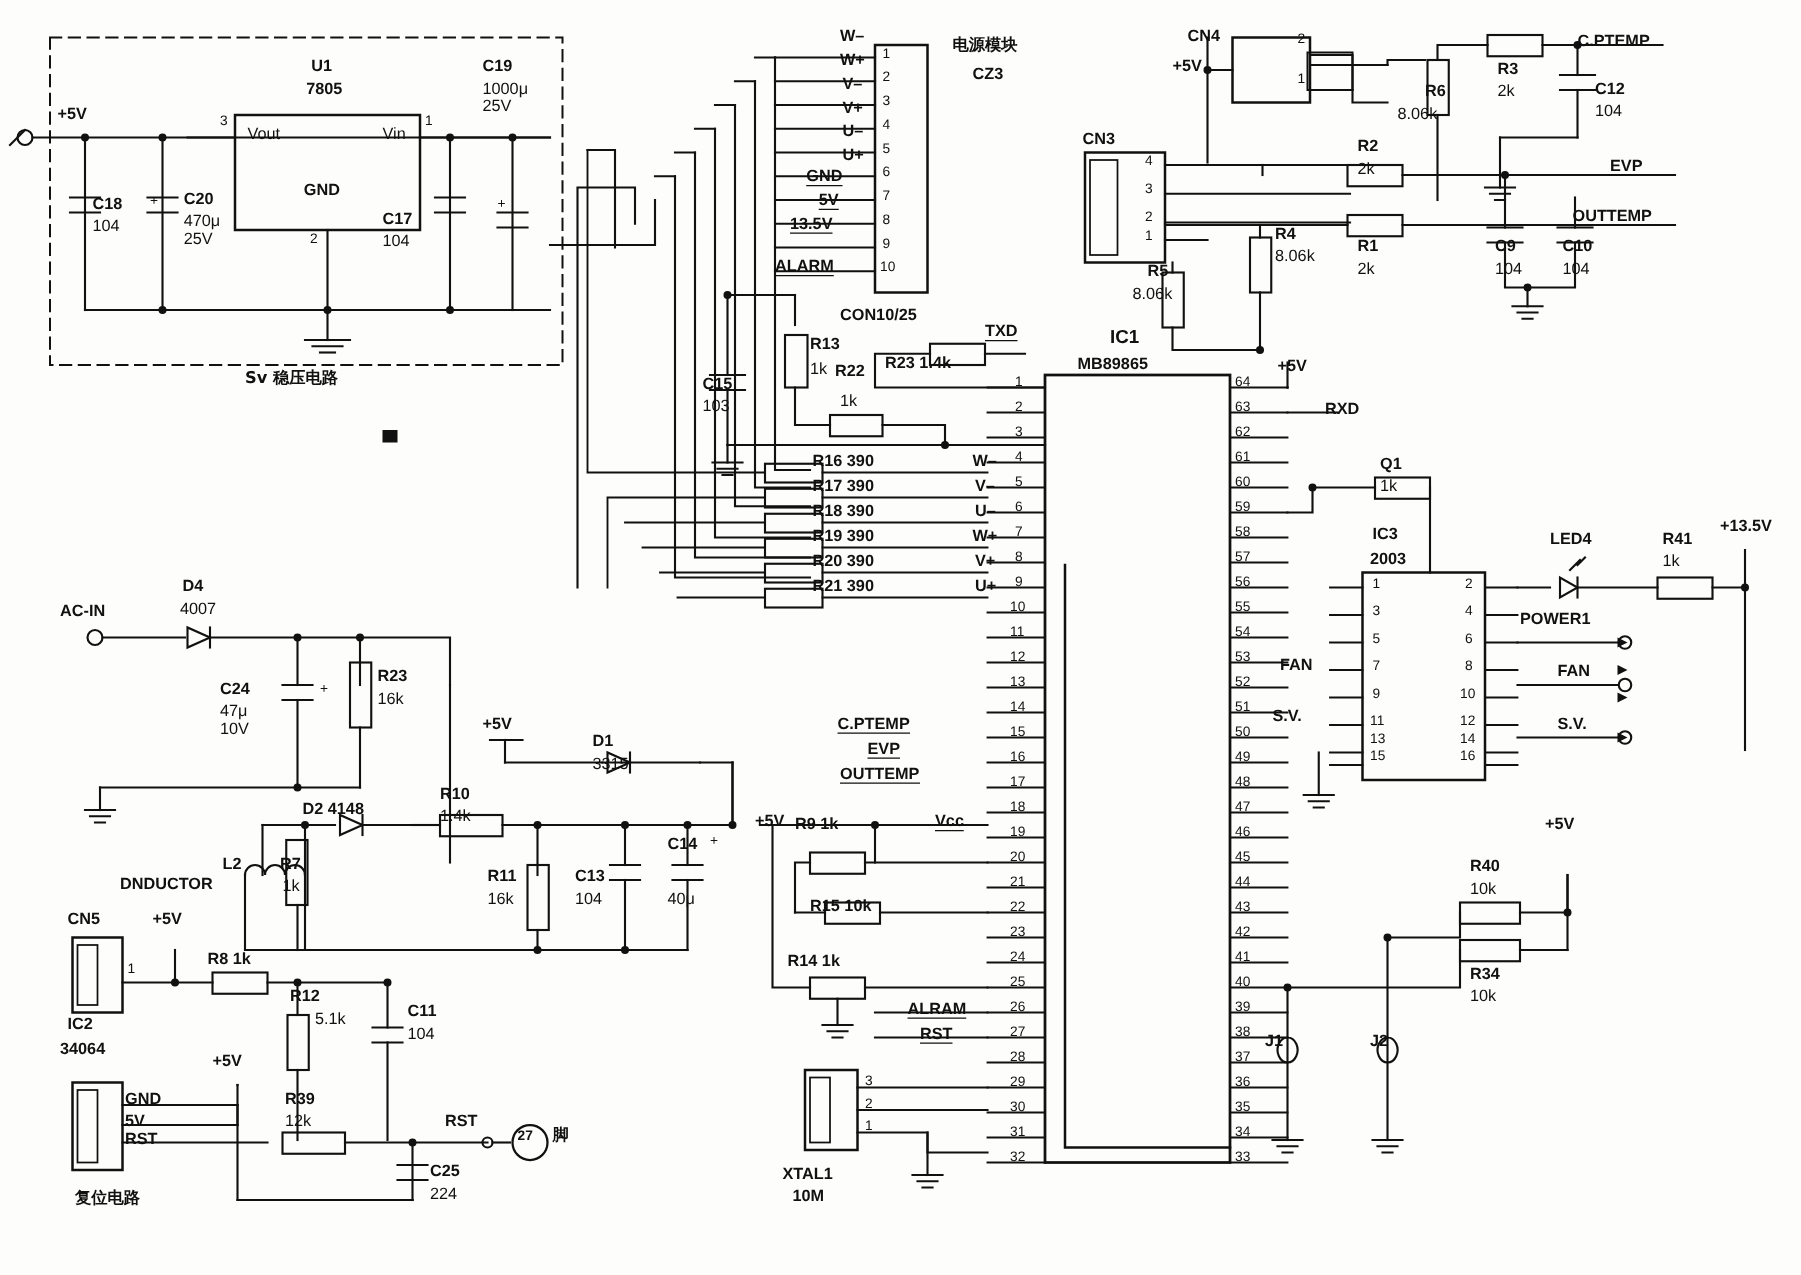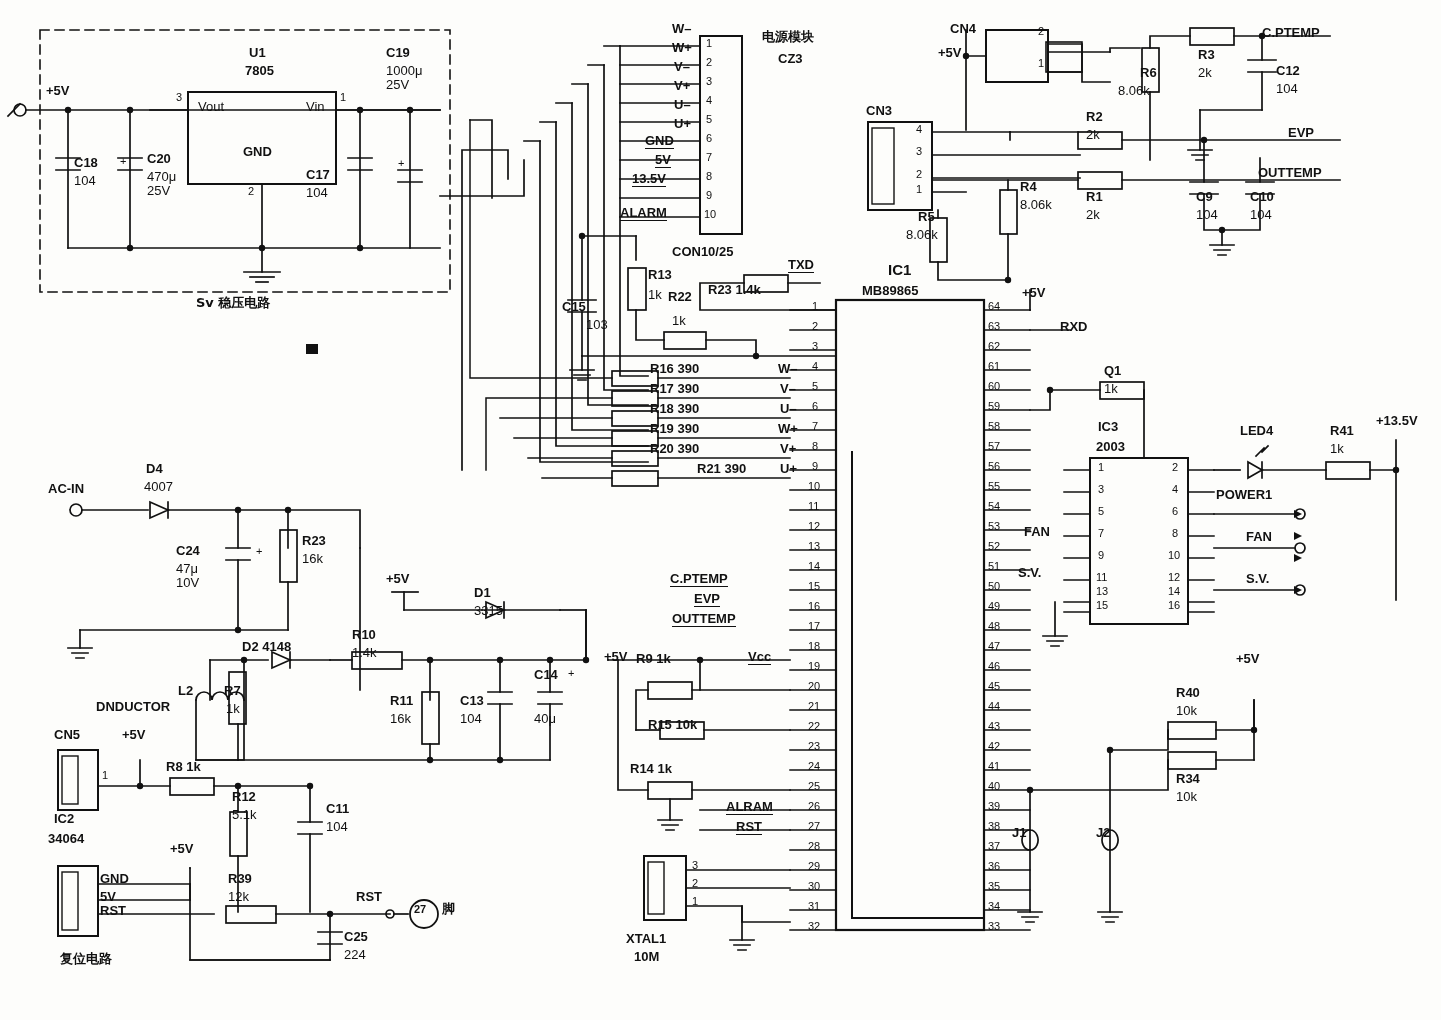--- a/index.html
+++ b/index.html
@@ -569,34 +569,34 @@
   <div class="lbl small" style="left:706px; top:95px;">4</div>
   <div class="lbl small" style="left:706px; top:114px;">5</div>
   <div class="lbl small" style="left:706px; top:133px;">6</div>
   <div class="lbl small" style="left:706px; top:152px;">7</div>
   <div class="lbl small" style="left:706px; top:171px;">8</div>
   <div class="lbl small" style="left:706px; top:190px;">9</div>
   <div class="lbl small" style="left:704px; top:209px;">10</div>
   <div class="lbl bold" style="left:672px; top:245px;">CON10/25</div>
 
   <div class="lbl bold" style="left:562px; top:300px;">C15</div>
-  <div class="lbl" style="left:586px; top:318px;">103</div>
+  <div class="lbl" style="left:562px; top:318px;">103</div>
   <div class="lbl bold" style="left:648px; top:268px;">R13</div>
   <div class="lbl" style="left:648px; top:288px;">1k</div>
   <div class="lbl bold" style="left:668px; top:290px;">R22</div>
   <div class="lbl" style="left:672px; top:314px;">1k</div>
   <div class="lbl bold" style="left:708px; top:283px;"><span>R23</span> <span>1.4k</span></div>
   <div class="lbl bold ul" style="left:788px; top:258px;">TXD</div>
 
   <div class="lbl bold" style="left:650px; top:362px;">R16 390</div>
   <div class="lbl bold" style="left:650px; top:382px;">R17 390</div>
   <div class="lbl bold" style="left:650px; top:402px;">R18 390</div>
   <div class="lbl bold" style="left:650px; top:422px;">R19 390</div>
   <div class="lbl bold" style="left:650px; top:442px;">R20 390</div>
-  <div class="lbl bold" style="left:650px; top:462px;margin-left:47px;">R21 390</div>
+  <div class="lbl bold" style="left:650px; top:462px;">R21 390</div>
 
   <div class="lbl bold" style="left:778px; top:362px;">W–</div>
   <div class="lbl bold" style="left:780px; top:382px;">V–</div>
   <div class="lbl bold" style="left:780px; top:402px;">U–</div>
   <div class="lbl bold" style="left:778px; top:422px;">W+</div>
   <div class="lbl bold" style="left:780px; top:442px;">V+</div>
   <div class="lbl bold" style="left:780px; top:462px;">U+</div>
 
   <div class="lbl bold big" style="left:888px; top:262px;">IC1</div>
   <div class="lbl bold" style="left:862px; top:284px;">MB89865</div>
@@ -771,21 +771,21 @@
 
   <div class="lbl bold" style="left:636px; top:652px;"><span>R9</span> <span>1k</span></div>
   <div class="lbl bold" style="left:648px; top:718px;"><span>R15</span> <span>10k</span></div>
   <div class="lbl bold" style="left:630px; top:762px;"><span>R14</span> <span>1k</span></div>
 
   <div class="lbl bold" style="left:54px; top:728px;">CN5</div>
   <div class="lbl small" style="left:102px; top:770px;">1</div>
   <div class="lbl bold" style="left:122px; top:728px;">+5V</div>
   <div class="lbl bold" style="left:166px; top:760px;"><span>R8</span> <span>1k</span></div>
   <div class="lbl bold" style="left:232px; top:790px;">R12</div>
-  <div class="lbl" style="left:232px; top:808px;">5.1k</div>
+  <div class="lbl" style="left:232px; top:808px;padding-left:20px;">5.1k</div>
   <div class="lbl bold" style="left:326px; top:802px;">C11</div>
   <div class="lbl" style="left:326px; top:820px;">104</div>
   <div class="lbl bold" style="left:54px; top:812px;">IC2</div>
   <div class="lbl bold" style="left:48px; top:832px;">34064</div>
   <div class="lbl bold" style="left:100px; top:872px;">GND</div>
   <div class="lbl bold" style="left:100px; top:890px;">5V</div>
   <div class="lbl bold" style="left:100px; top:904px;">RST</div>
   <div class="lbl bold" style="left:170px; top:842px;">+5V</div>
   <div class="lbl bold" style="left:228px; top:872px;">R39</div>
   <div class="lbl" style="left:228px; top:890px;">12k</div>

